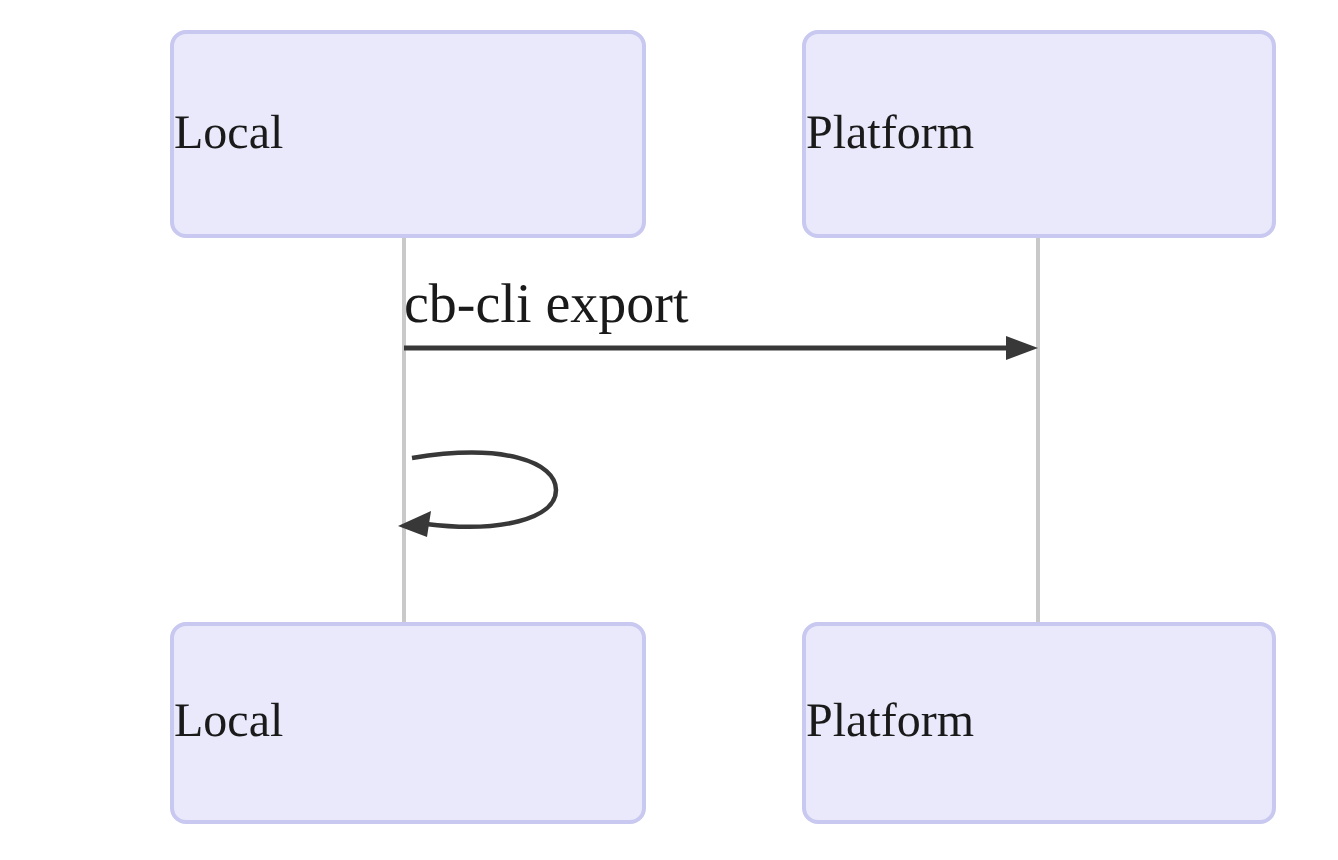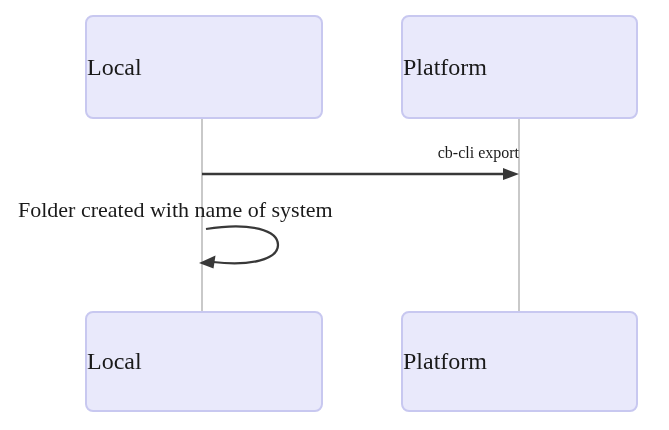--- a/index.html
+++ b/index.html
@@ -59,22 +59,22 @@
     fill: var(--arrow, #383838);
     stroke: none;
   }
 
   .message-label {
     position: absolute;
     left: 202px;
     top: 139px;
     width: 317px;
     height: 28px;
-    text-align: right;
-    font-size: 16px;
+    text-align: left;
+    font-size: 28px;
     line-height: 28px;
     white-space: nowrap;
   }
   .self-message-label {
     position: absolute;
     left: 18px;
     top: 196px;
     height: 28px;
     font-size: 22px;
     line-height: 28px;
@@ -99,21 +99,20 @@
   <svg class="overlay" viewBox="0 0 669 430" aria-hidden="true">
 
     <line class="arrow-stroke" x1="202" y1="174" x2="507" y2="174" stroke-width="2.5"></line>
     <polygon class="arrow-fill" points="519,174 503,168 503,180"></polygon>
 
     <path class="arrow-stroke" stroke-width="2.25" d="M 206 229 C 252 221.5, 278 231, 278 245 C 278 259.5, 250 266.5, 213 262"></path>
     <polygon class="arrow-fill" points="199,263 215.5,255.5 213.5,268.5"></polygon>
   </svg>
 
   <div class="message-label">cb-cli export</div>
-  <div class="self-message-label">Folder created with name of system</div>
 
   <div class="actor-box actor-bottom-local">
     <span>Local</span>
   </div>
   <div class="actor-box actor-bottom-platform">
     <span>Platform</span>
   </div>
 
 </div>
 

